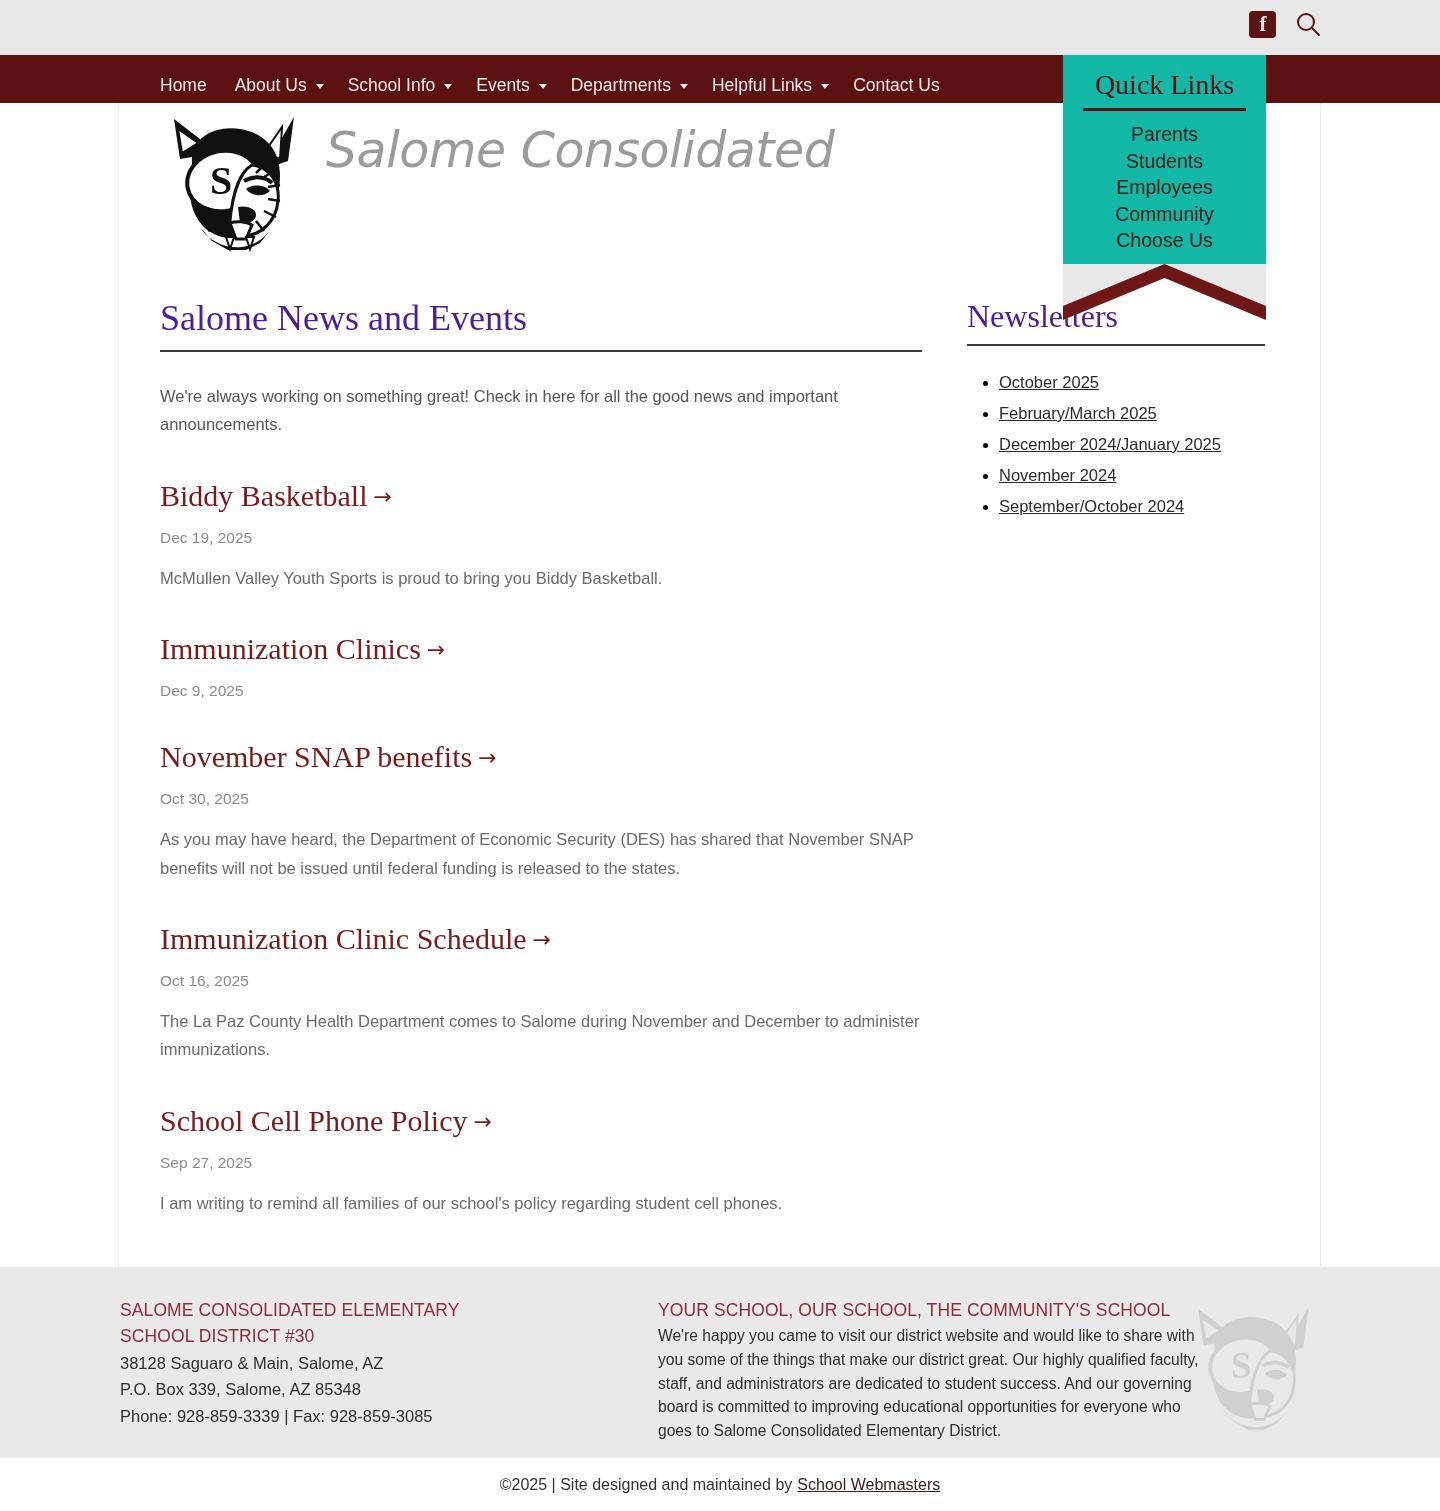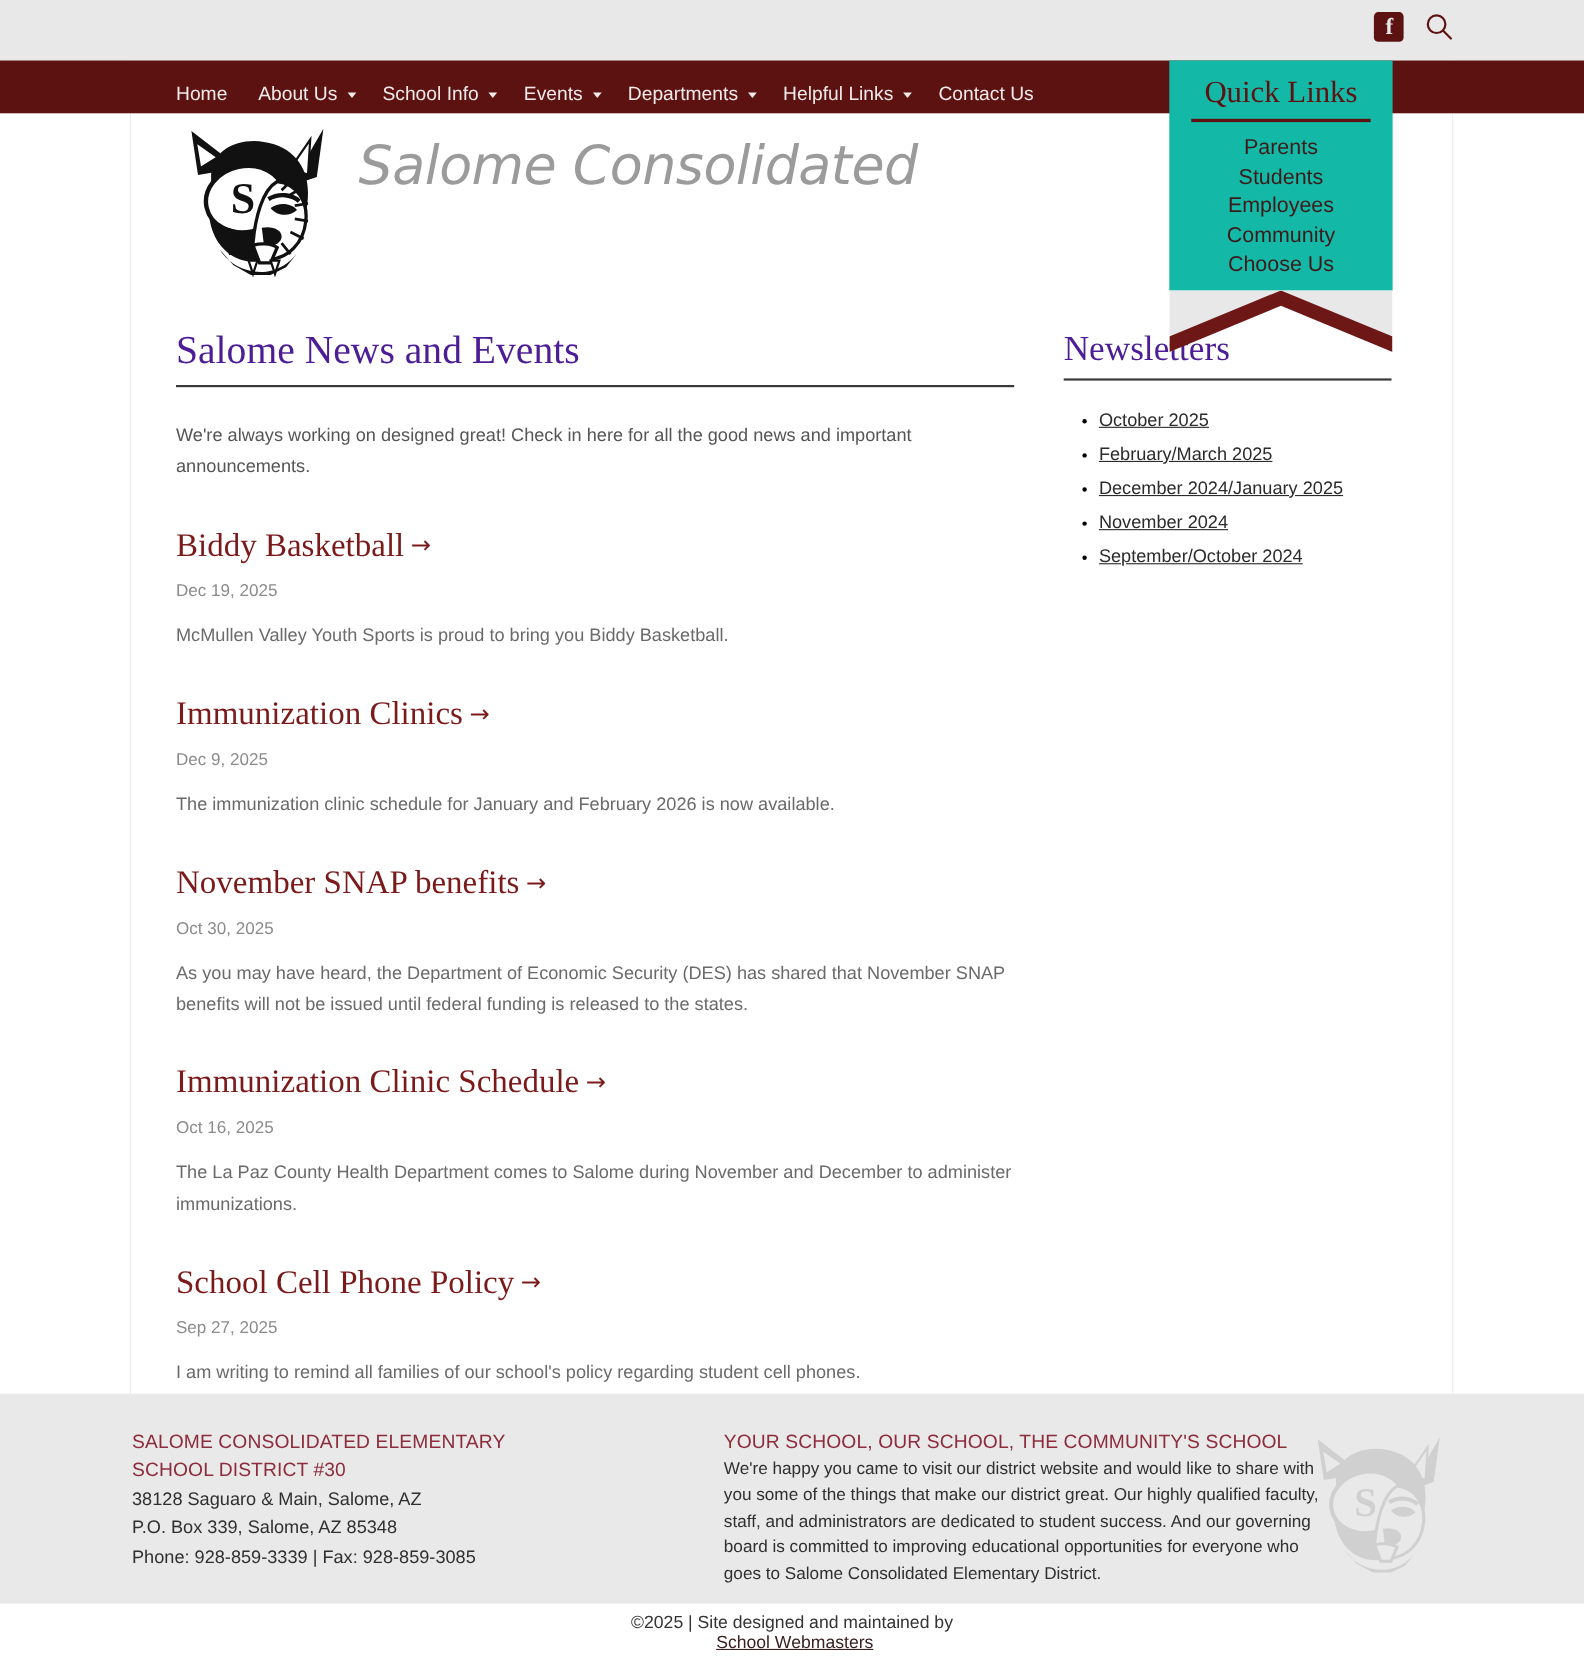--- a/index.html
+++ b/index.html
@@ -299,21 +299,20 @@
     position: absolute;
     top: 1458px; left: 0;
     width: 1440px;
     height: 53px;
     background: #ffffff;
     display: flex;
     align-items: center;
     justify-content: center;
     font-size: 16px;
     color: #333333;
-    flex-direction: column;
   }
   .copyright a {
     color: #3b2020;
     text-decoration: underline;
     margin-left: 5px;
     cursor: pointer;
   }
 </style>
 </head>
 <body>
@@ -425,32 +424,31 @@
       <path d="M0 42 L101.5 0 L203 42 L203 56 L101.5 14 L0 56 Z" fill="#6d1717"></path>
     </svg>
   </div>
 </div>
 
 <div class="content">
 
   <div class="col-main">
     <h1 class="section-head main-head">Salome News and Events</h1>
     <div class="head-rule"></div>
-    <p class="intro">We're always working on designed great! Check in here for all the good news and important announcements.</p>
+    <p class="intro">We're always working on something great! Check in here for all the good news and important announcements.</p>
 
     <div class="news-item">
       <h2 class="news-title"><span>Biddy Basketball</span><span class="arrow">→</span></h2>
       <div class="news-date">Dec 19, 2025</div>
       <p class="news-desc">McMullen Valley Youth Sports is proud to bring you Biddy Basketball.</p>
     </div>
 
     <div class="news-item">
       <h2 class="news-title"><span>Immunization Clinics</span><span class="arrow">→</span></h2>
       <div class="news-date">Dec 9, 2025</div>
-      <p class="news-desc">The immunization clinic schedule for January and February 2026 is now available.</p>
     </div>
 
     <div class="news-item">
       <h2 class="news-title"><span>November SNAP benefits</span><span class="arrow">→</span></h2>
       <div class="news-date">Oct 30, 2025</div>
       <p class="news-desc">As you may have heard, the Department of Economic Security (DES) has shared that November SNAP benefits will not be issued until federal funding is released to the states.</p>
     </div>
 
     <div class="news-item">
       <h2 class="news-title"><span>Immunization Clinic Schedule</span><span class="arrow">→</span></h2>

